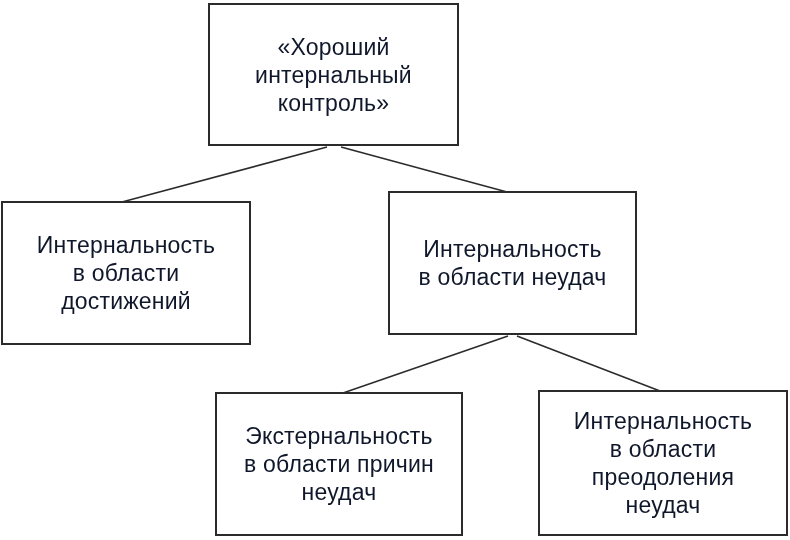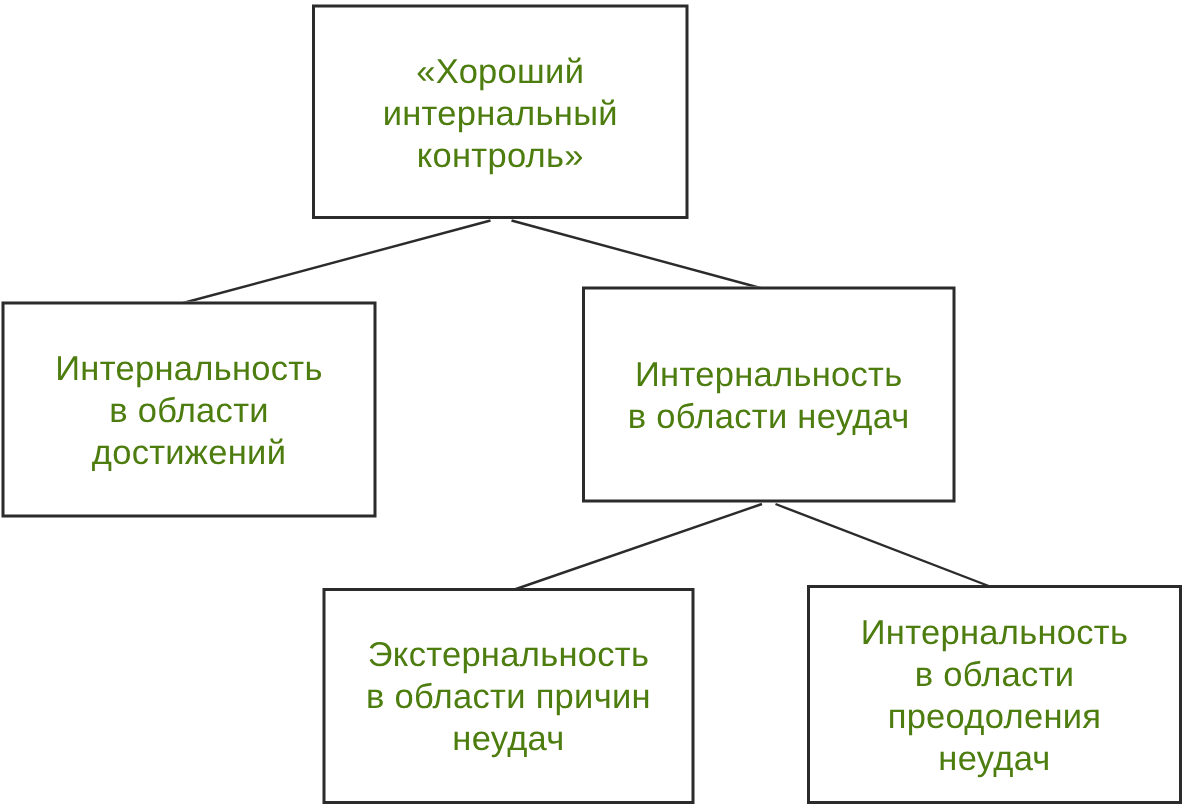--- a/index.html
+++ b/index.html
@@ -30,21 +30,21 @@
     background: #ffffff;
     display: flex;
     align-items: center;
     justify-content: center;
     text-align: center;
   }
   .node .label {
     white-space: pre-line;
     font-size: 23px;
     line-height: 28px;
-    color: #4d7c0f;
+    color: #0f172a;
     letter-spacing: 0.2px;
   }
   .node-root               { left: 208px; top: 3px;   width: 251px; height: 143px; }
   .node-achievements       { left: 1px;   top: 201px; width: 250px; height: 144px; }
   .node-failures           { left: 388px; top: 191px; width: 249px; height: 144px; }
   .node-failure-causes     { left: 215px; top: 392px; width: 248px; height: 144px; }
   .node-failure-overcoming { left: 538px; top: 390px; width: 250px; height: 146px; }
 </style>
 </head>
 <body>

